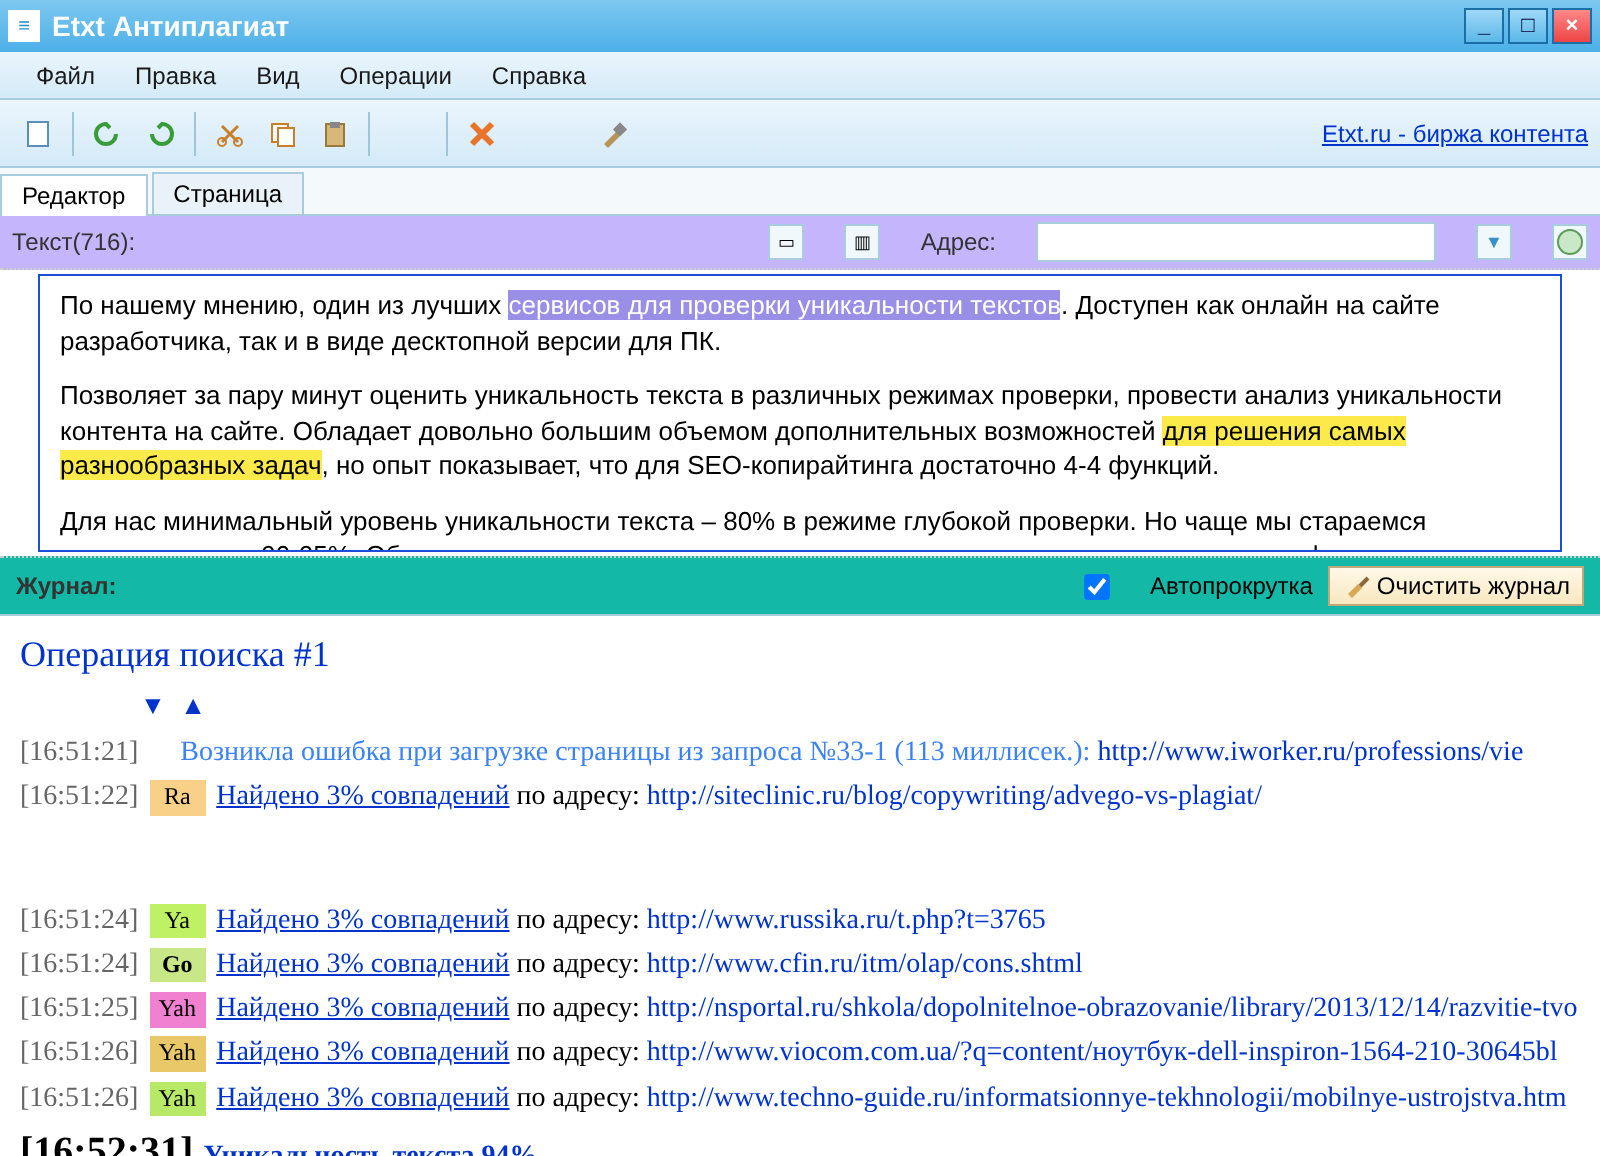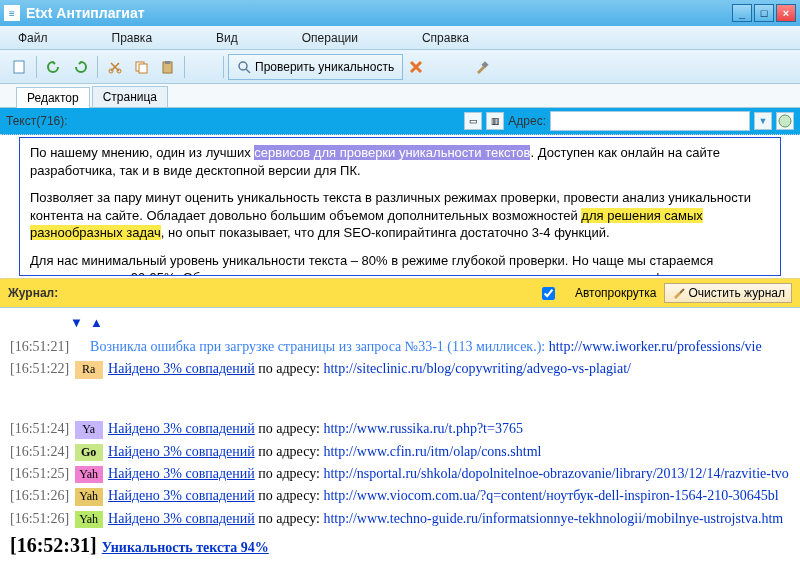--- a/index.html
+++ b/index.html
@@ -5,51 +5,51 @@
 * { margin: 0; padding: 0; box-sizing: border-box; }
 body { font-family: Tahoma, Arial, sans-serif; font-size: 12px; background: #fff; width: 800px; height: 578px; overflow: hidden; }
 .titlebar { background: linear-gradient(#7dc8f0, #4db0e8); height: 26px; display: flex; align-items: center; padding: 0 4px; color: #fff; font-weight: bold; font-size: 14px; }
 .titlebar-icon { width: 16px; height: 16px; background: #fff; margin-right: 6px; display: flex; align-items: center; justify-content: center; color: #2a8dc8; font-size: 10px; font-weight: bold; }
 .titlebar-text { flex: 1; }
 .win-btns { display: flex; gap: 2px; }
 .win-btn { width: 20px; height: 18px; border: 1px solid #1a6fa8; display: flex; align-items: center; justify-content: center; font-size: 11px; font-weight: bold; cursor: pointer; }
 .win-min { background: linear-gradient(#a0d8f8, #5ab8e8); color: #003; }
 .win-max { background: linear-gradient(#a0d8f8, #5ab8e8); color: #003; }
 .win-close { background: linear-gradient(#f88, #e44); color: #fff; }
-.menubar { background: linear-gradient(#eaf5fc, #d4eaf8); height: 24px; display: flex; align-items: center; padding: 0 8px; border-bottom: 1px solid #a8ccde; gap: 44px; }
+.menubar { background: linear-gradient(#eaf5fc, #d4eaf8); height: 24px; display: flex; align-items: center; padding: 0 8px; border-bottom: 1px solid #a8ccde; }
 .menu-item { padding: 2px 10px; cursor: pointer; color: #1a1a1a; }
 .toolbar { background: linear-gradient(#eaf5fc, #d4eaf8); height: 34px; display: flex; align-items: center; padding: 0 6px; border-bottom: 1px solid #a8ccde; }
 .tool-btn { width: 24px; height: 24px; margin: 0 1px; display: flex; align-items: center; justify-content: center; cursor: pointer; border: 1px solid transparent; }
 .tool-sep { width: 1px; height: 22px; background: #a0c4d8; margin: 0 4px; }
 .check-btn { height: 26px; padding: 0 8px; display: flex; align-items: center; border: 1px solid #88bbdd; background: linear-gradient(#f0f8fc, #d8ecf8); cursor: pointer; gap: 4px; }
 .link-ext { margin-left: auto; color: #0033cc; text-decoration: underline; cursor: pointer; font-size: 12px; }
-.tabs { display: flex; padding: 2px 4px 0 16px; border-bottom: 1px solid #a8ccde; background: #f4f9fc; }
+.tabs { display: flex; padding: 2px 4px 0 0; border-bottom: 1px solid #a8ccde; background: #f4f9fc; }
 .tab { padding: 3px 10px; border: 1px solid #a8ccde; border-bottom: none; background: #e8f2f8; cursor: pointer; margin-right: 2px; }
 .tab.active { background: #fff; position: relative; top: 1px; }
-.editor-header { display: flex; align-items: center; padding: 3px 6px; background: #0ea5e9; border-bottom: 1px dotted #ccc; gap: 4px; justify-content: flex-end; }
+.editor-header { display: flex; align-items: center; padding: 3px 6px; background: #c4b5fd; border-bottom: 1px dotted #ccc; gap: 20px; justify-content: flex-end; }
 .text-label { color: #333; }
 .addr-input { border: 1px solid #a8ccde; height: 20px; width: 200px; padding: 0 4px; }
 .addr-label { color: #333; }
 .sm-btn { width: 18px; height: 18px; border: 1px solid #a8ccde; background: #f0f8fc; cursor: pointer; display: flex; align-items: center; justify-content: center; font-size: 9px; }
 .editor-body { padding: 6px 10px; font-size: 13px; line-height: 1.35; color: #000; border: 1px solid #1d4ed8; margin: 2px 19px; height: 139px; overflow: hidden; }
 .hl-blue { background: #9a8fe6; color: #fff; }
 .hl-yellow { background: #fcea4a; }
-.log-header { display: flex; align-items: center; padding: 4px 8px; background: #fde047; border-top: 1px dotted #ccc; border-bottom: 1px solid #a8ccde; gap: 8px; }
+.log-header { display: flex; align-items: center; padding: 4px 8px; background: #14b8a6; border-top: 1px dotted #ccc; border-bottom: 1px solid #a8ccde; gap: 8px; }
 .log-title { font-weight: bold; color: #333; }
 .log-spacer { flex: 1; }
 .chk { display: flex; align-items: center; gap: 20px; }
 .clear-btn { display: flex; align-items: center; gap: 3px; padding: 2px 6px; border: 1px solid #c0a878; background: linear-gradient(#fff8e8, #f8e8c0); cursor: pointer; }
 .log-body { padding: 6px 10px; font-size: 13px; line-height: 1.45; }
 .op-title { color: #0033cc; font-size: 18px; font-family: 'Times New Roman', serif; margin-bottom: 4px; }
 .arrows { font-size: 13px; color: #0033cc; margin-left: 60px; margin-bottom: 4px; }
 .log-line { font-family: 'Times New Roman', serif; font-size: 14px; margin-bottom: 2px; white-space: nowrap; }
 .ts { color: #666; }
 .se { display: inline-block; width: 28px; text-align: center; font-size: 12px; padding: 0 2px; margin: 0 2px; }
 .se-ra { background: #f8d088; }
-.se-ya1 { background: #c4b5fd; margin-top: 40px; }
+.se-ya1 { background: #bef264; margin-top: 40px; }
 .se-go { background: #c8e888; font-weight: bold; }
 .se-yah1 { background: #f080d0; }
 .se-yah2 { background: #e8c868; }
 .se-yah3 { background: #b8e868; }
 .lnk { color: #0033cc; }
 .found { color: #0033cc; text-decoration: underline; }
 .result { font-weight: bold; font-size: 14px; text-decoration: underline; color: #0033cc; font-family: 'Times New Roman', serif; }
 .result-ts { font-weight: normal; color: #000; }
 svg { display: block; }
 </style>
@@ -107,41 +107,33 @@
     </div>
   <div class="tool-btn">
       <svg width="16" height="16">
         <rect x="4" y="3" width="9" height="11" fill="#d8b878" stroke="#9a7a3a"></rect>
         <rect x="6" y="2" width="5" height="3" fill="#888"></rect>
       </svg>
     </div>
   <div class="tool-sep"></div>
   <div style="width:30px"></div>
   <div class="tool-sep"></div>
-  <div class="check-btn">
-    <span>
-        <svg width="14" height="14">
-          <circle cx="6" cy="6" r="4" fill="none" stroke="#5a7a9a" stroke-width="1.5"></circle>
-          <line x1="9" y1="9" x2="13" y2="13" stroke="#5a7a9a" stroke-width="1.5"></line>
-        </svg>
-      </span>
-    <span>Проверить уникальность</span>
-  </div>
   <div class="tool-btn">
       <svg width="18" height="18">
         <path d="M4 4 L14 14 M14 4 L4 14" stroke="#e8742a" stroke-width="3"></path>
       </svg>
     </div>
   <div style="width:40px"></div>
   <div class="tool-btn">
       <svg width="16" height="16">
         <path d="M3 13 L9 7 L11 9 L5 15 Z" fill="#b8935a"></path>
         <rect x="9" y="3" width="5" height="5" fill="#888" transform="rotate(45 11 5)"></rect>
       </svg>
     </div>
+  <a class="link-ext">Etxt.ru - биржа контента</a>
 </div>
 
 <div class="tabs">
   <div class="tab active">Редактор</div>
   <div class="tab">Страница</div>
 </div>
 
 <div class="editor-header">
   <span class="text-label">Текст(716):</span>
   <div style="flex:1"></div>
@@ -152,21 +144,21 @@
   <div class="sm-btn" style="color:#3a8fc8">▼</div>
   <div class="sm-btn">
       <svg width="14" height="14">
         <circle cx="7" cy="7" r="6" fill="#c8e8c8" stroke="#5a9a5a"></circle>
       </svg>
     </div>
 </div>
 
 <div class="editor-body">
   <p><span>По нашему мнению, один из лучших </span><span class="hl-blue">сервисов для проверки уникальности текстов</span><span>. Доступен как онлайн на сайте разработчика, так и в виде десктопной версии для ПК.</span></p>
-  <p style="margin-top:10px"><span>Позволяет за пару минут оценить уникальность текста в различных режимах проверки, провести анализ уникальности контента на сайте. Обладает довольно большим объемом дополнительных возможностей </span><span class="hl-yellow">для решения самых разнообразных задач</span><span>, но опыт показывает, что для SEO-копирайтинга достаточно 3-4 функций.</span></p>
+  <p style="margin-top:10px"><span>Позволяет за пару минут оценить уникальность текста в различных режимах проверки, провести анализ уникальности контента на сайте. Обладает довольно большим объемом дополнительных возможностей </span><span class="hl-yellow">для решения самых разнообразных задач</span><span>, но опыт показывает, что для SEO-копирайтинга достаточно 4-4 функций.</span></p>
   <p style="margin-top:10px">Для нас минимальный уровень уникальности текста – 80% в режиме глубокой проверки. Но чаще мы стараемся доводить его до 90-95%. Обычно все зависит от тематики, возможности конструирования уникальных фраз, наличия синонимов к часто повторяющимся словам.</p>
 </div>
 
 <div class="log-header">
   <span class="log-title">Журнал:</span>
   <div class="log-spacer"></div>
   <label class="chk">
     <input type="checkbox" checked="" style="">
     <span>Автопрокрутка</span>
   </label>
@@ -175,20 +167,21 @@
         <svg width="14" height="14">
           <path d="M3 11 L8 6 L10 8 L5 13 Z" fill="#d8a858"></path>
           <line x1="9" y1="7" x2="13" y2="3" stroke="#8a6a3a" stroke-width="2"></line>
         </svg>
       </span>
     <span>Очистить журнал</span>
   </div>
 </div>
 
 <div class="log-body">
+  <div class="op-title">Операция поиска #1</div>
   <div class="arrows">▼&nbsp;&nbsp;▲</div>
   <div class="log-line">
     <span class="ts">[16:51:21]</span>&nbsp;&nbsp;&nbsp;&nbsp;&nbsp;
     <span style="color:#3b82f6">Возникла ошибка при загрузке страницы из запроса №33-1 (113 миллисек.): </span><a class="lnk">http://www.iworker.ru/professions/vie</a>
   </div>
   <div id="log-lines">
       <div class="log-line"><span class="ts">[16:51:22]</span> <span class="se se-ra">Ra</span> <a class="found">Найдено 3% совпадений</a><span> по адресу: </span><a class="lnk">http://siteclinic.ru/blog/copywriting/advego-vs-plagiat/</a></div>
       <div class="log-line"><span class="ts">[16:51:24]</span> <span class="se se-ya1">Ya</span> <a class="found">Найдено 3% совпадений</a><span> по адресу: </span><a class="lnk">http://www.russika.ru/t.php?t=3765</a></div>
       <div class="log-line"><span class="ts">[16:51:24]</span> <span class="se se-go">Go</span> <a class="found">Найдено 3% совпадений</a><span> по адресу: </span><a class="lnk">http://www.cfin.ru/itm/olap/cons.shtml</a></div>
       <div class="log-line"><span class="ts">[16:51:25]</span> <span class="se se-yah1">Yah</span> <a class="found">Найдено 3% совпадений</a><span> по адресу: </span><a class="lnk">http://nsportal.ru/shkola/dopolnitelnoe-obrazovanie/library/2013/12/14/razvitie-tvo</a></div>

